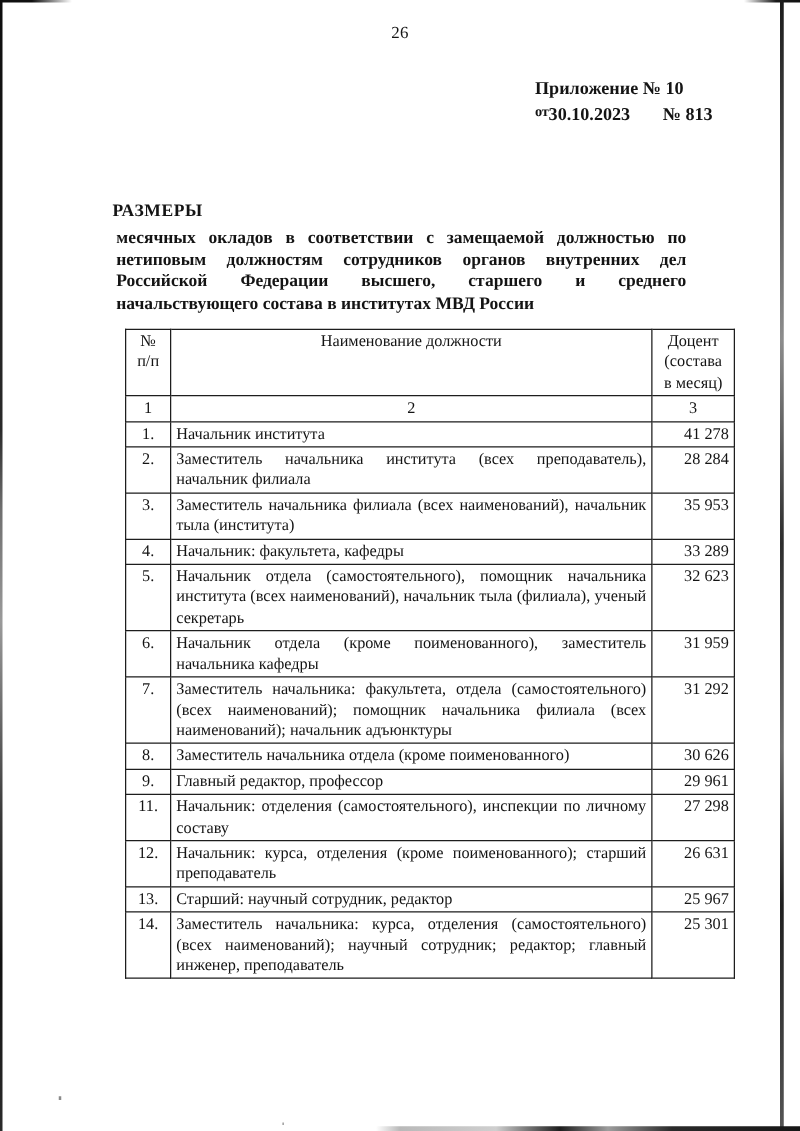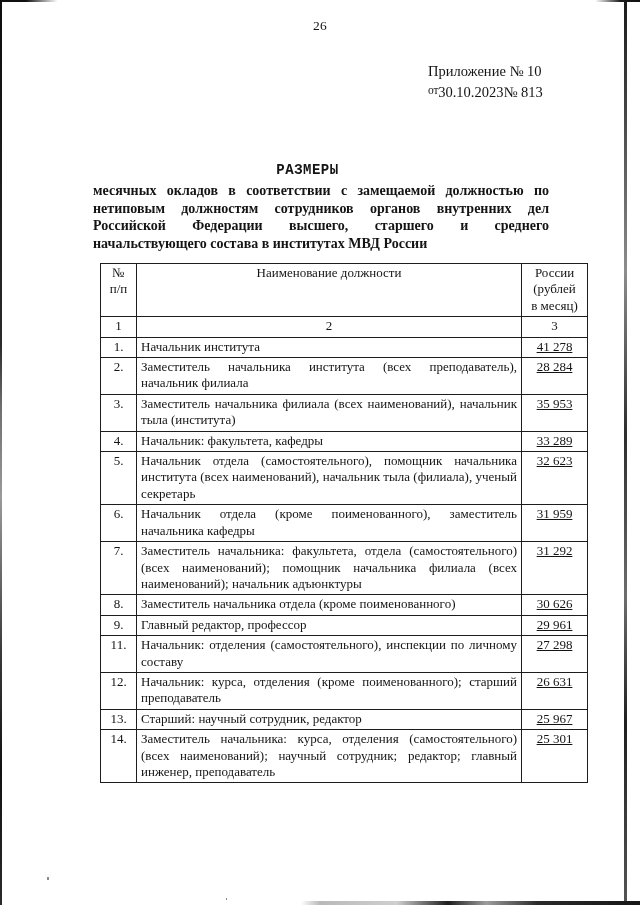--- a/index.html
+++ b/index.html
@@ -68,40 +68,40 @@
   }
 
   .appendix-block {
     position: absolute;
     left: 428px;
     top: 62px;
     font-size: 14.5px;
     line-height: 19px;
     white-space: nowrap;
   }
-  .appendix-block .line { display: block; }
+  .appendix-block .line { display: block; font-weight: bold; }
   .date-prefix {
     font-size: 11.5px;
     vertical-align: 0.25em;
     letter-spacing: -0.2px;
   }
   .order-no {
     display: inline-block;
+    margin-left: 26px;
   }
 
   .doc-title {
     position: absolute;
-    left: 80px;
+    left: 90px;
     top: 162px;
     width: 455px;
-    text-align: center;
+    text-align: left;
     font-weight: bold;
     font-size: 14px;
     letter-spacing: 0.5px;
-    font-family: Liberation Mono, monospace;
   }
 
   .doc-subtitle {
     position: absolute;
     left: 93px;
     top: 182px;
     width: 456px;
     font-weight: bold;
     font-size: 14px;
     line-height: 17.6px;
@@ -151,24 +151,23 @@
     text-align: center;
     vertical-align: top;
     white-space: nowrap;
   }
   td.cell-name {
     text-align: justify;
     text-align-last: left;
     hyphens: none;
   }
   td.cell-sal {
-    text-align: center;
+    text-align: right;
     vertical-align: top;
     white-space: nowrap;
-    text-decoration: underline;
   }
 </style>
 </head>
 <body>
 
 <div class="page">
 
   <div class="page-number">26</div>
 
   <div class="appendix-block">
@@ -189,22 +188,22 @@
       <col class="c-sal">
     </colgroup>
     <thead>
       <tr>
         <th class="th-num">
           <span>№</span><br>
           <span>п/п</span>
         </th>
         <th class="th-name">Наименование должности</th>
         <th class="th-sal">
-          <span>России</span><br>
-          <span>(рублей</span><br>
+          <span>Доцент</span><br>
+          <span>(состава</span><br>
           <span>в месяц)</span>
         </th>
       </tr>
       <tr class="colnum-row">
         <td>1</td>
         <td>2</td>
         <td>3</td>
       </tr>
     </thead>
     <tbody>

